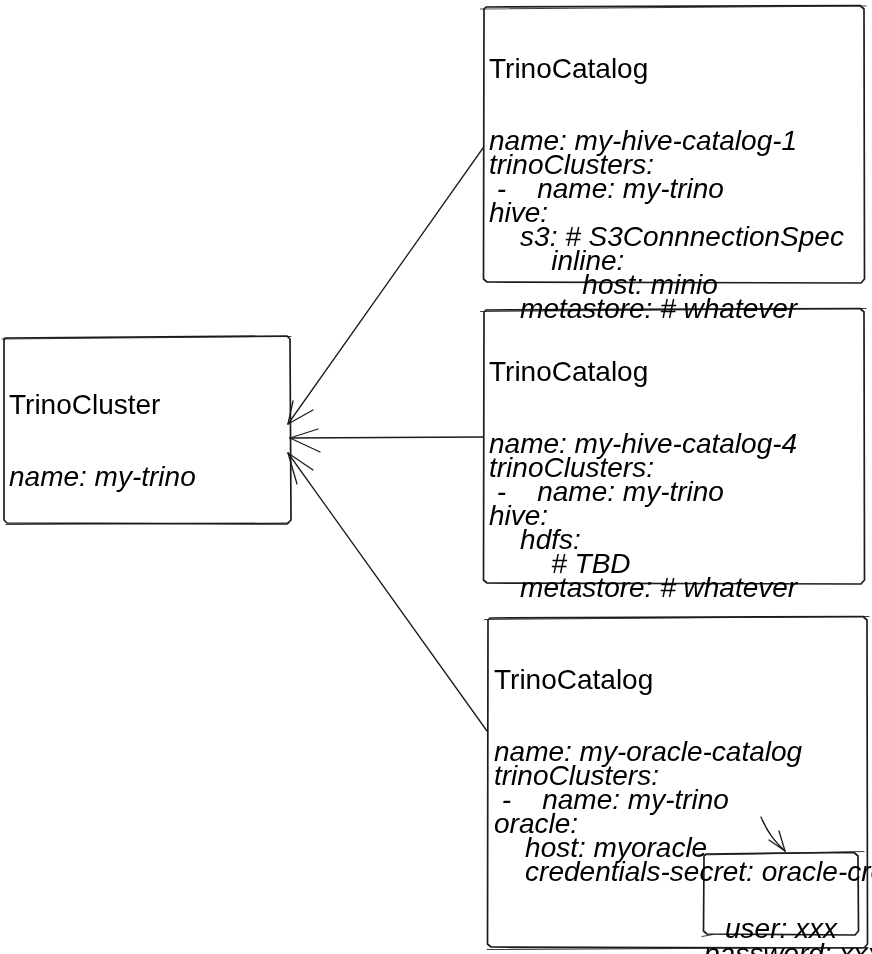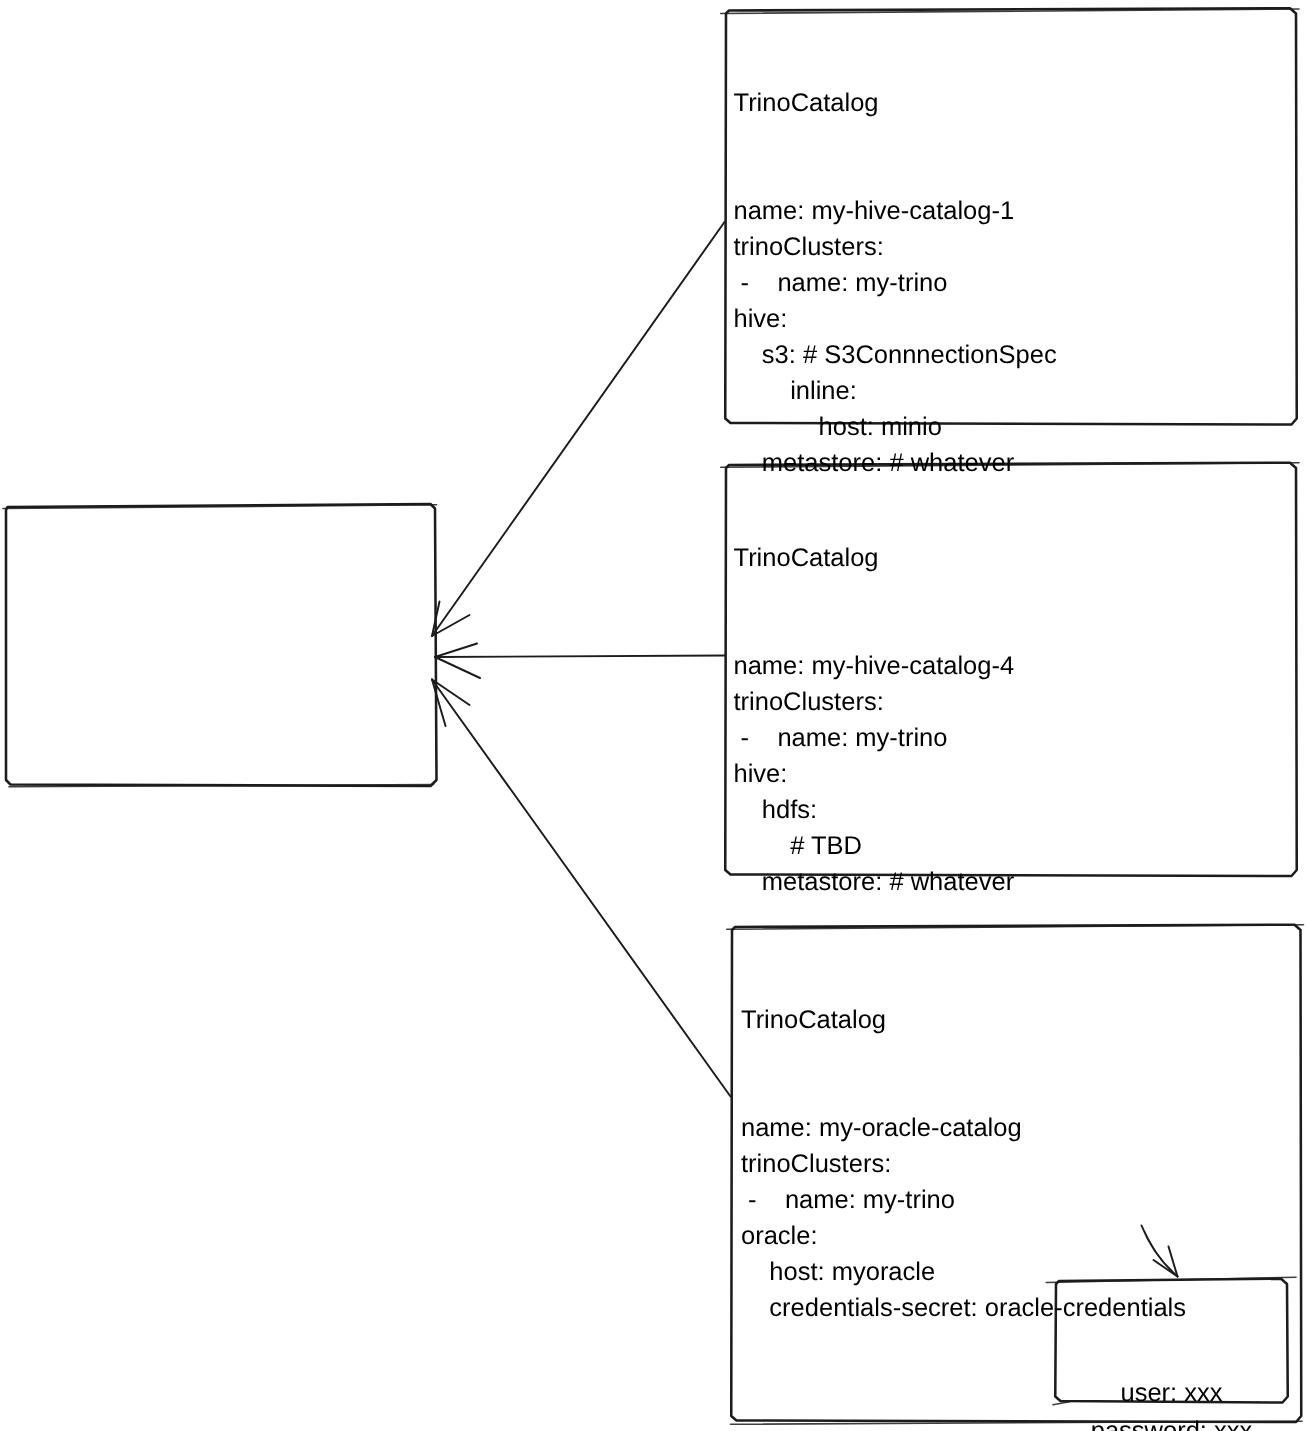--- a/index.html
+++ b/index.html
@@ -29,26 +29,26 @@
     stroke-linecap: round;
     stroke-linejoin: round;
   }
   .strokes path.boxline   { stroke-width: 1.7; fill: #ffffff; }
   .strokes path.accent    { stroke-width: 1.1; opacity: 0.85; }
   .strokes path.connector { stroke-width: 1.3; }
   .strokes path.barb      { stroke-width: 1.3; }
   .strokes path.faint     { stroke-width: 1.0; opacity: 0.7; }
   .yamltext {
     position: absolute;
-    font-size: 17px;
+    font-size: 28px;
     line-height: 24px;
     white-space: pre;
   }
   .yamltext .typeline { white-space: pre; }
-  .yamltext .yamlbody { white-space: pre; }
+  .yamltext .yamlbody { white-space: pre; font-style: italic; }
   .cluster-text { left: 9px;   top: 345px; }
   .cat1-text    { left: 489px; top: 9px;   }
   .cat2-text    { left: 489px; top: 312px; }
   .cat3-text    { left: 494px; top: 620px; }
   .secret-text  {
     left: 704px; top: 866px; width: 154px;
     text-align: center; line-height: 25px;
   }
 </style>
 </head>
@@ -99,20 +99,24 @@
     </g>
 
     <g>
       <path class="connector" d="M 761 817 Q 769 837 785 851"></path>
       <path class="faint" d="M 763 821 Q 772 840 783 849"></path>
       <path class="barb" d="M 785 851 L 769 840"></path>
       <path class="barb" d="M 785 851 L 779 831"></path>
     </g>
   </svg>
 
+  <div class="yamltext cluster-text">
+    <div class="typeline">TrinoCluster</div>
+    <div class="yamlbody">name: my-trino</div>
+  </div>
 
   <div class="yamltext cat1-text">
     <div class="typeline">TrinoCatalog</div>
     <div class="yamlbody">name: my-hive-catalog-1
 trinoClusters:
  -    name: my-trino
 hive:
     s3: # S3ConnnectionSpec
         inline:
             host: minio

